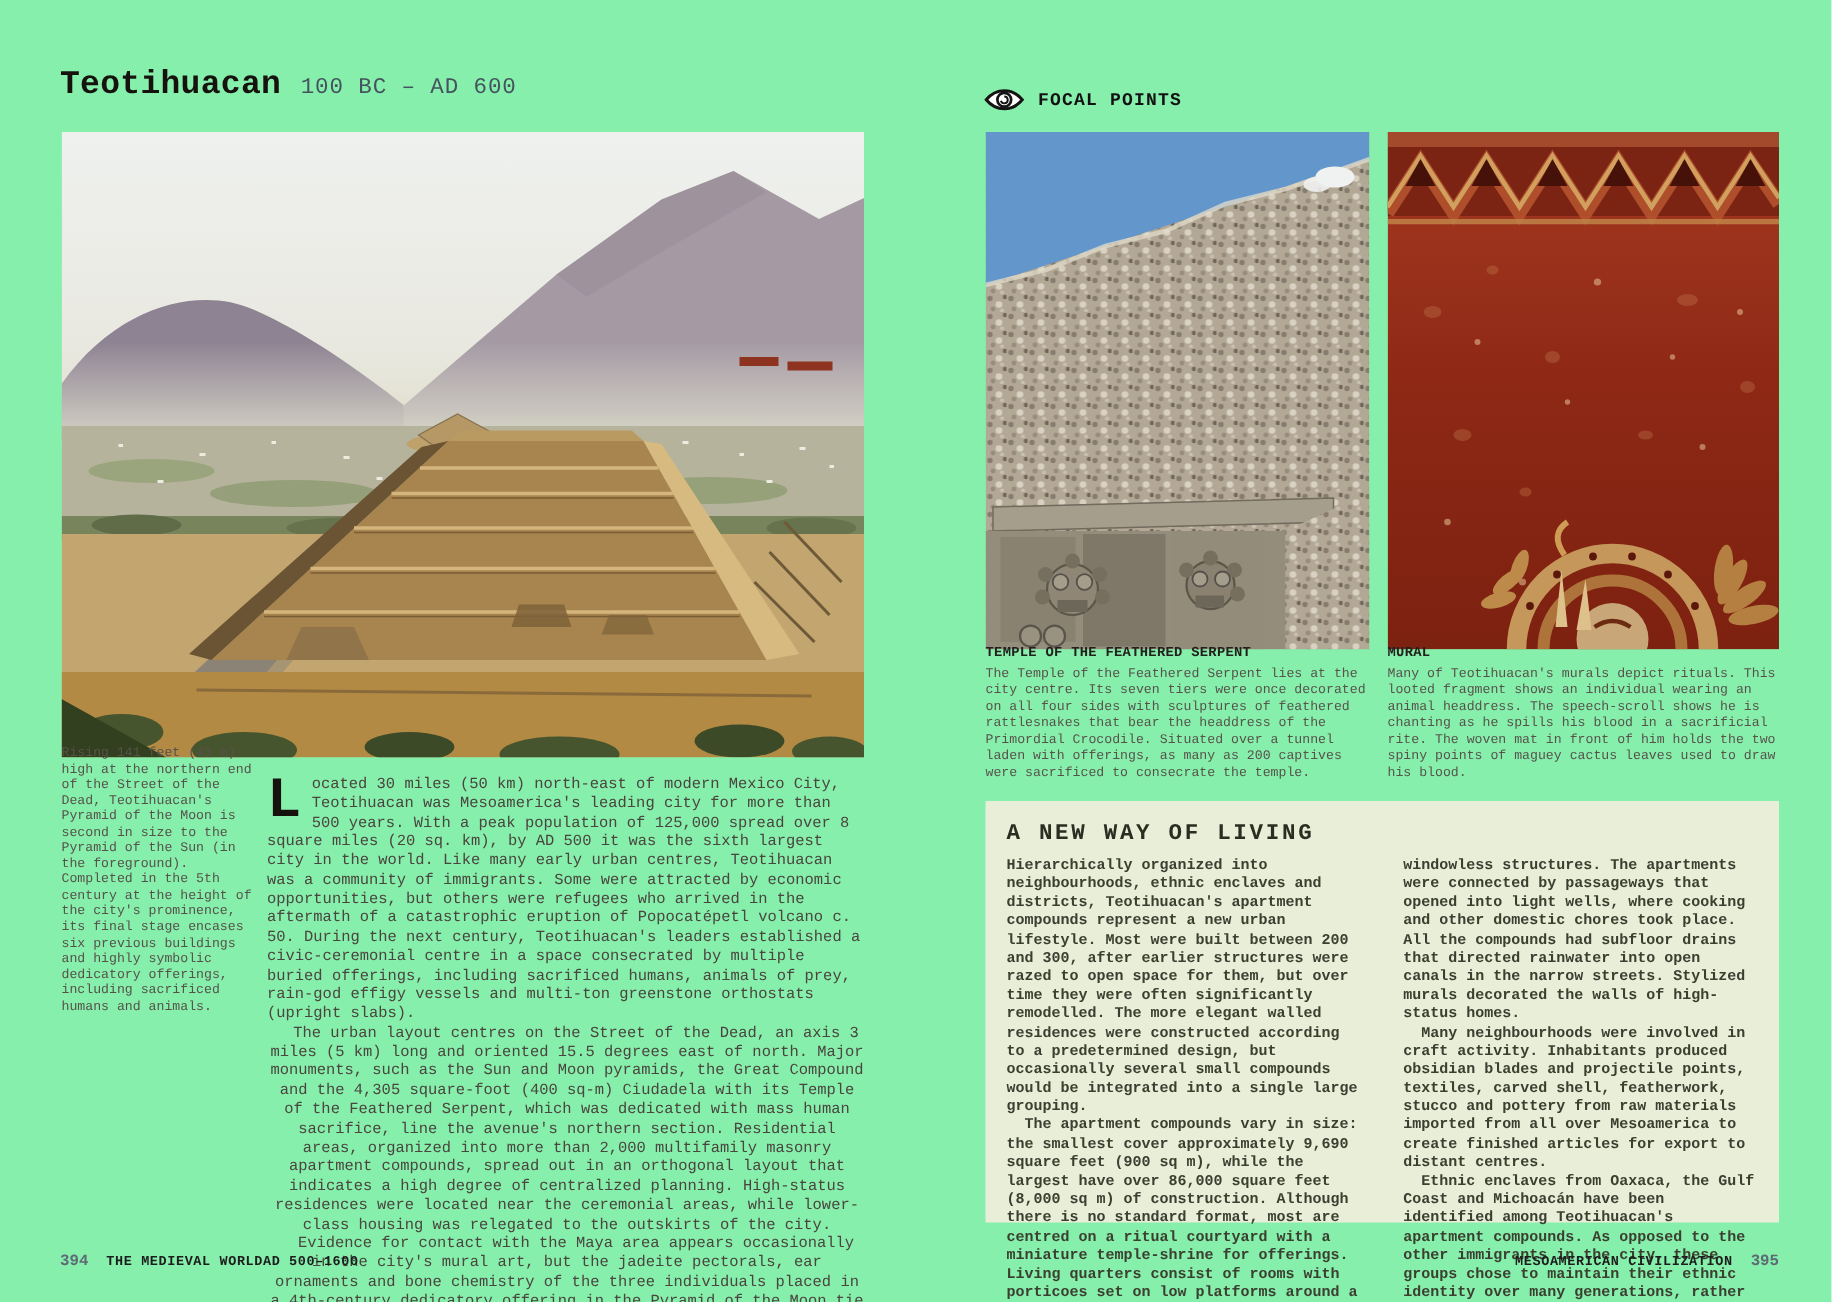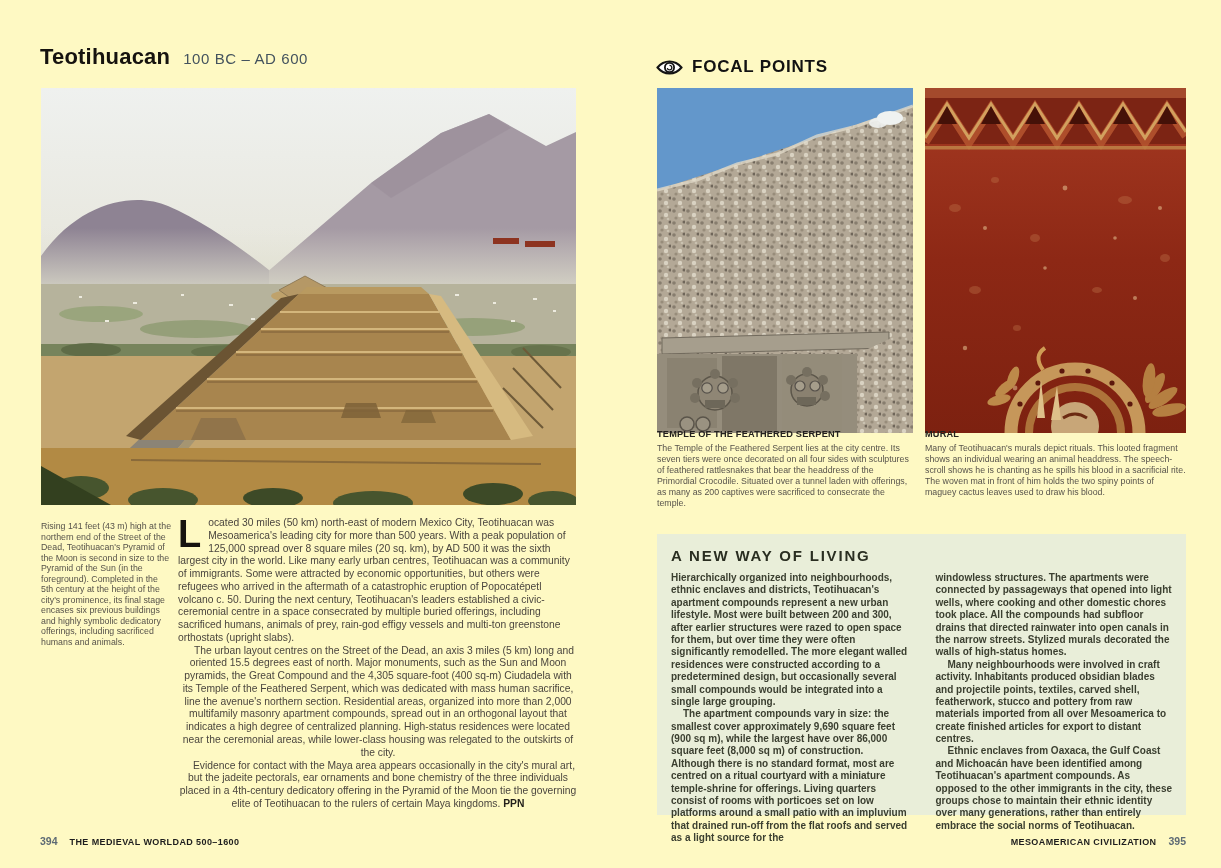--- a/index.html
+++ b/index.html
@@ -1,37 +1,37 @@
 <!DOCTYPE html>
 <html><head>
 <meta charset="utf-8">
 <style>
   html,body{margin:0;padding:0;background:#ffffff;}
   #spread{
-    position:relative;width:1221px;height:868px;background:#fef9c3;
-    font-family:Liberation Sans, sans-serif;color:#4a453e;overflow:hidden;
+    position:relative;width:1221px;height:868px;background:#86efac;
+    font-family:Liberation Mono, monospace;color:#4a453e;overflow:hidden;
   }
   
   .title-row{position:absolute;left:40px;top:44px;white-space:nowrap;}
   .title-main{font-size:22px;font-weight:bold;color:#16130f;letter-spacing:.2px;}
   .title-dates{font-size:15px;color:#44535e;margin-left:13px;letter-spacing:.6px;}
   .main-photo{position:absolute;left:41px;top:88px;width:535px;height:417px;overflow:hidden;}
   .main-photo svg{display:block;}
-  .left-caption{position:absolute;left:41px;top:521px;width:131px;
+  .left-caption{position:absolute;left:41px;top:497px;width:131px;
     font-size:8.8px;line-height:1.2;color:#56524a;}
   .article{position:absolute;left:178px;top:517px;width:400px;
     font-size:10.3px;line-height:1.24;color:#4a453e;}
   .article p{margin:0;}
   .article p + p{text-indent:12px;text-align:center;}
   .dropcap{float:left;font-size:38px;line-height:29px;font-weight:bold;
     color:#16130f;padding:3px 7px 0 0;}
   .initials{font-weight:bold;color:#23201b;}
   
   .focal-header{position:absolute;left:656px;top:57px;display:flex;align-items:center;gap:9px;}
-  .focal-label{font-size:17px;font-weight:bold;letter-spacing:.8px;color:#121212;text-align:right;}
+  .focal-label{font-size:12px;font-weight:bold;letter-spacing:.8px;color:#121212;text-align:right;}
   .focal-photo{position:absolute;top:88px;height:345px;overflow:hidden;}
   .focal-photo svg{display:block;}
   #photo-serpent{left:657px;width:256px;}
   #photo-mural{left:925px;width:261px;}
   .focal-caption{position:absolute;top:429px;}
   #caption-serpent{left:657px;width:256px;}
   #caption-mural{left:925px;width:262px;}
   .focal-caption h4{margin:0 0 4px 0;font-size:9.2px;font-weight:bold;
     letter-spacing:.2px;color:#23211d;}
   .focal-caption p{margin:0;font-size:8.8px;line-height:1.25;color:#57534b;}

